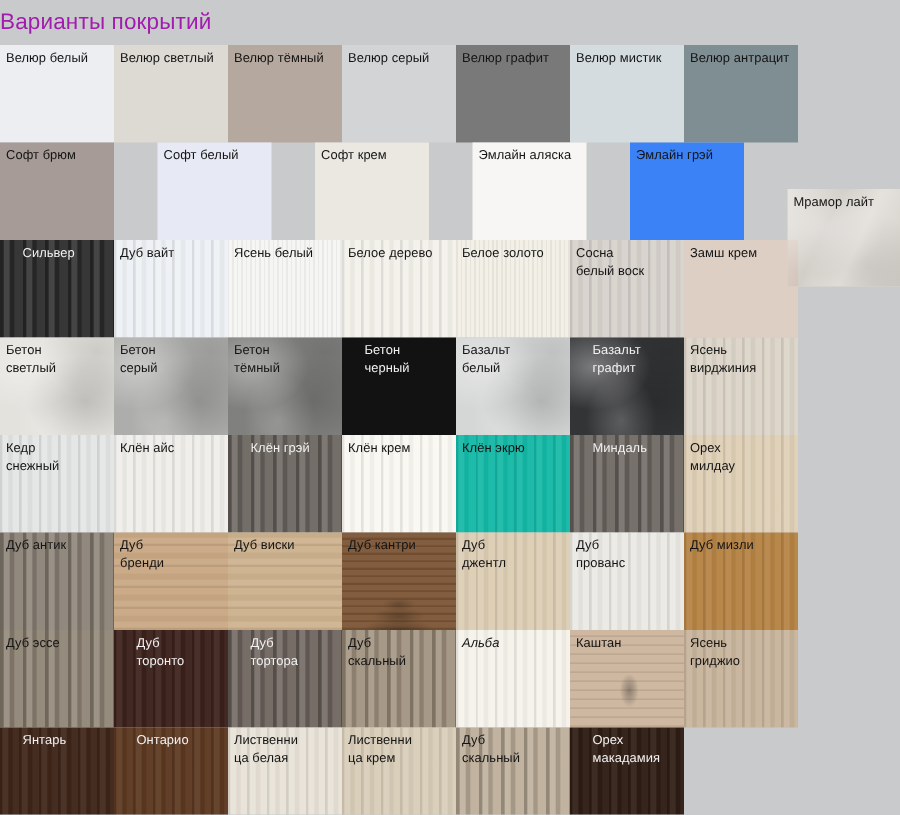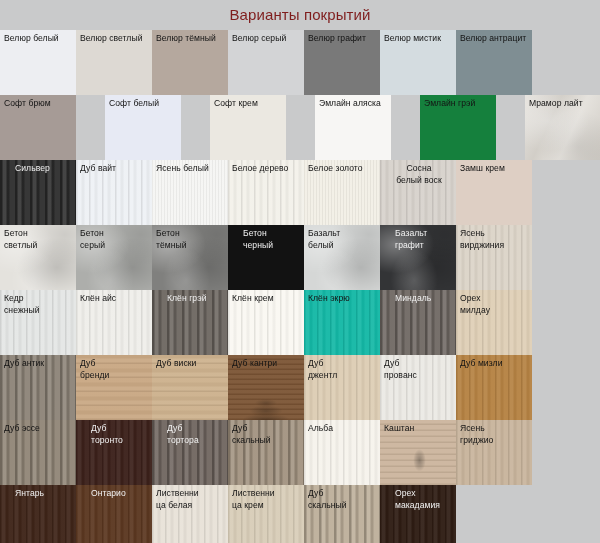--- a/index.html
+++ b/index.html
@@ -10,23 +10,23 @@
     width: 600px;
     height: 543px;
     background: #c9cacb;
     font-family: "Liberation Sans", sans-serif;
     overflow: hidden;
   }
   #page-title {
     width: 600px;
     height: 30px;
     line-height: 30px;
-    text-align: center;
+    text-align: left;
     font-size: 15px;
-    color: #7f1d1d;
+    color: #a21caf;
     letter-spacing: .1px;
   }
   #swatch-grid {
     position: relative;
     width: 600px;
     height: 510px;
   }
   .swatch-row {
     display: flex;
     height: 65px;
@@ -172,25 +172,25 @@
         <div class="swatch-label">Софт белый</div>
       </div>
       <div class="swatch-cell" style="width: 76px; flex-basis: 76px; height: 65px; background: rgb(235, 232, 225);">
         <div class="tex tex-plain"></div>
         <div class="swatch-label">Софт крем</div>
       </div>
       <div class="swatch-cell" style="width: 76px; flex-basis: 76px; height: 65px; background: rgb(247, 246, 244);">
         <div class="tex tex-plain"></div>
         <div class="swatch-label">Эмлайн аляска</div>
       </div>
-      <div class="swatch-cell" style="width: 76px; flex-basis: 76px; height: 76px; background: #15803d;">
+      <div class="swatch-cell" style="width: 76px; flex-basis: 76px; height: 76px; background: #3b82f6;">
         <div class="tex tex-plain"></div>
         <div class="swatch-label">Эмлайн грэй</div>
       </div>
-      <div class="swatch-cell" style="width: 76px; flex-basis: 76px; height: 65px; background: rgb(221, 217, 210);">
+      <div class="swatch-cell" style="width: 76px; flex-basis: 76px; height: 65px; background: rgb(221, 217, 210); margin-top: 31px;">
         <div class="tex tex-marble"></div>
         <div class="swatch-label">Мрамор лайт</div>
       </div>
       <div class="swatch-cell" style="width: 76px; flex-basis: 76px; height: 65px; background: rgb(244, 244, 242);">
         <div class="tex tex-vfine"></div>
         <div class="swatch-label">Даймонд</div>
       </div>
     </div>
     <div class="swatch-row" style="height: 65px;">
       <div class="swatch-cell" style="width: 76px; flex-basis: 76px; height: 65px; background: rgb(43, 43, 43);">
@@ -206,21 +206,21 @@
         <div class="swatch-label">Ясень белый</div>
       </div>
       <div class="swatch-cell" style="width: 76px; flex-basis: 76px; height: 65px; background: rgb(243, 241, 234);">
         <div class="tex tex-vwood"></div>
         <div class="swatch-label">Белое дерево</div>
       </div>
       <div class="swatch-cell" style="width: 76px; flex-basis: 76px; height: 65px; background: rgb(242, 239, 230);">
         <div class="tex tex-vfine"></div>
         <div class="swatch-label">Белое золото</div>
       </div>
-      <div class="swatch-cell" style="width: 76px; flex-basis: 76px; height: 65px; background: rgb(215, 210, 204); text-align: center;">
+      <div class="swatch-cell" style="width: 76px; flex-basis: 76px; height: 65px; background: rgb(215, 210, 204);">
         <div class="tex tex-vwood"></div>
         <div class="swatch-label">Сосна<br>белый воск</div>
       </div>
       <div class="swatch-cell" style="width: 76px; flex-basis: 76px; height: 65px; background: rgb(222, 207, 196);">
         <div class="tex tex-plain"></div>
         <div class="swatch-label">Замш крем</div>
       </div>
     </div>
     <div class="swatch-row" style="height: 65px;">
       <div class="swatch-cell" style="width: 76px; flex-basis: 76px; height: 65px; background: rgb(228, 226, 221);">
@@ -322,21 +322,21 @@
         <div class="swatch-label light">Дуб<br>торонто</div>
       </div>
       <div class="swatch-cell" style="width: 76px; flex-basis: 76px; height: 65px; background: rgb(110, 100, 94);">
         <div class="tex tex-vwood-strong"></div>
         <div class="swatch-label light">Дуб<br>тортора</div>
       </div>
       <div class="swatch-cell" style="width: 76px; flex-basis: 76px; height: 65px; background: rgb(161, 146, 127);">
         <div class="tex tex-vwood-strong"></div>
         <div class="swatch-label">Дуб<br>скальный</div>
       </div>
-      <div class="swatch-cell" style="width: 76px; flex-basis: 76px; height: 65px; background: rgb(246, 243, 236);">
+      <div class="swatch-cell" style="width: 76px; flex-basis: 76px; height: 65px; background: rgb(246, 243, 236); font-style: italic;">
         <div class="tex tex-vwood"></div>
         <div class="swatch-label">Альба</div>
       </div>
       <div class="swatch-cell" style="width: 76px; flex-basis: 76px; height: 65px; background: rgb(203, 180, 156);">
         <div class="tex tex-knot"></div>
         <div class="swatch-label">Каштан</div>
       </div>
       <div class="swatch-cell" style="width: 76px; flex-basis: 76px; height: 65px; background: rgb(200, 180, 156);">
         <div class="tex tex-vwood"></div>
         <div class="swatch-label">Ясень<br>гриджио</div>

